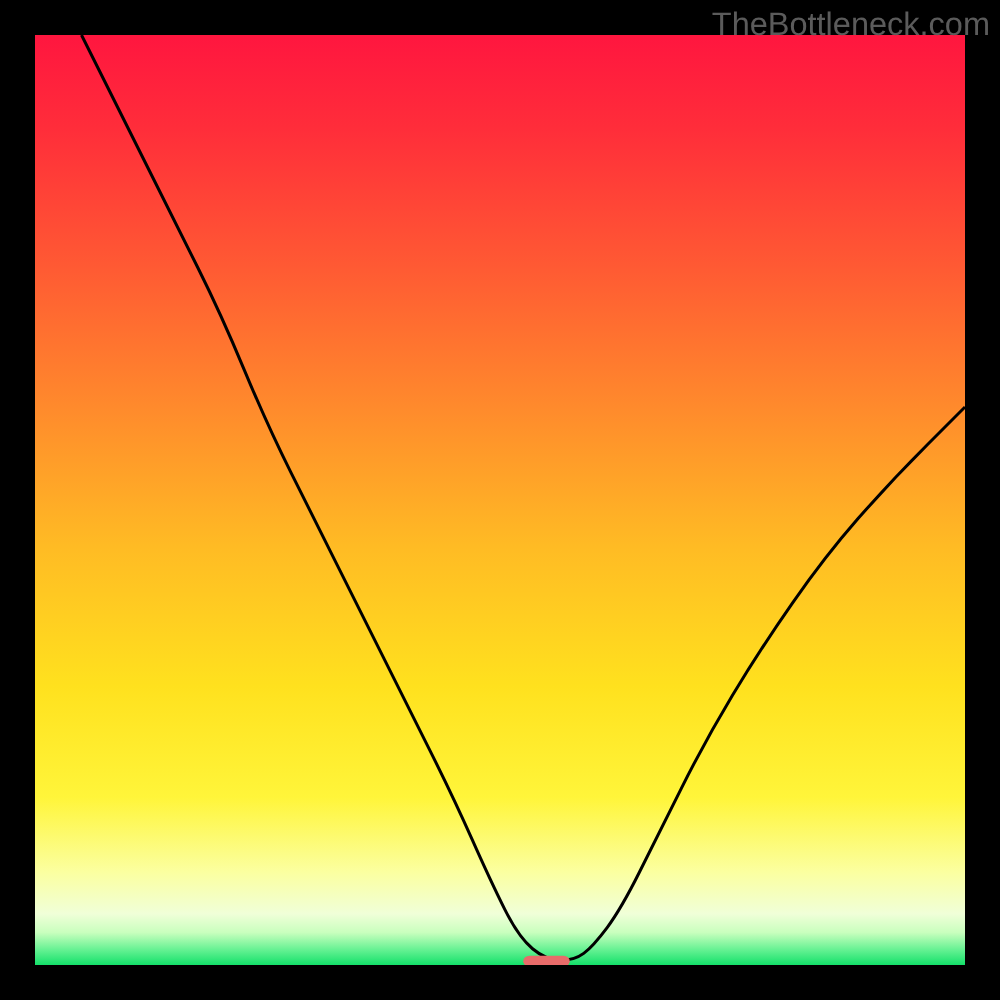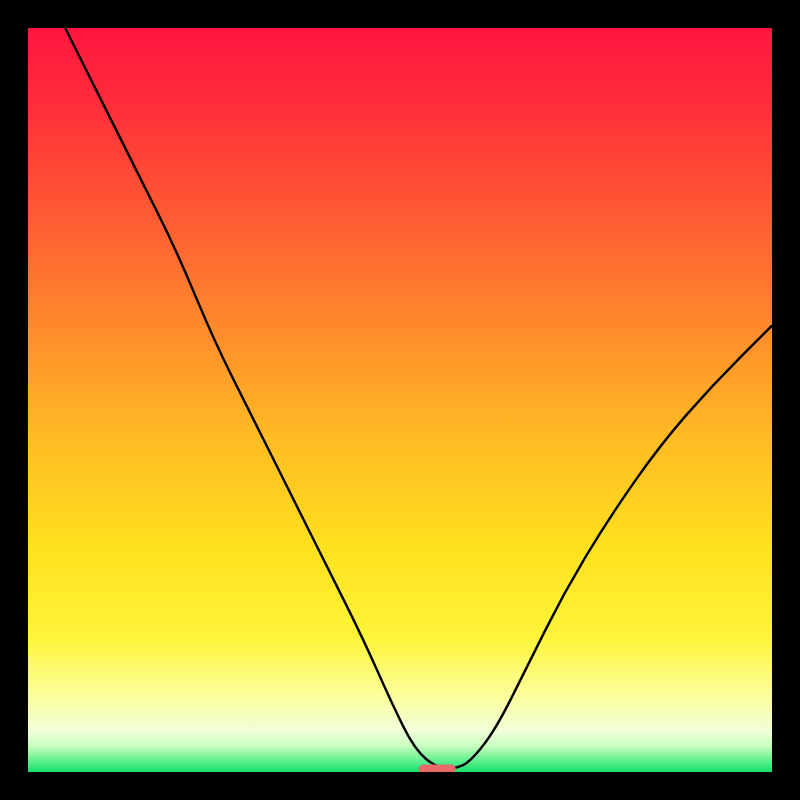--- a/index.html
+++ b/index.html
@@ -63,13 +63,14 @@
             <stop offset="98.5%" stop-color="#5ef08f"></stop>
             <stop offset="100%" stop-color="#14e06a"></stop>
           </linearGradient>
       </defs>
       <rect x="0" y="0" width="744" height="744" fill="url(#bg-grad)"></rect>
       <path id="curve-path" fill="none" stroke="#000" stroke-width="2.4" d="M 37.2 0 Q 37.2 0 55.800000000000004 37.19999999999999 Q 74.4 74.39999999999998 93 111.59999999999997 Q 111.6 148.79999999999995 130.2 186 Q 148.8 223.20000000000005 167.4 267.84000000000003 Q 186 312.48 204.6 349.68 Q 223.2 386.88 241.79999999999998 424.08 Q 260.4 461.28 279 498.47999999999996 Q 297.6 535.68 316.20000000000005 572.88 Q 334.8 610.08 349.68 643.56 Q 364.56 677.04 375.72 699.3599999999999 Q 386.88 721.68 398.04 730.98 Q 409.20000000000005 740.28 420.36 740.28 Q 431.52 740.28 438.96 734.7 Q 446.4 729.12 457.56 714.24 Q 468.72 699.36 483.6 669.6 Q 498.48 639.84 517.0799999999999 602.6400000000001 Q 535.68 565.44 558 528.24 Q 580.32 491.03999999999996 606.36 453.84 Q 632.4 416.64 658.44 386.88 Q 684.48 357.12 714.24 327.36 T 744 297.6"></path>
       <rect id="valley-marker" rx="5" ry="5" x="390.6" y="736.56" width="37.2" height="8.928" fill="#e86b6a"></rect>
     </svg>
   </div>
 
+  <div class="watermark">TheBottleneck.com</div>
 </div>
 
 </body></html>

